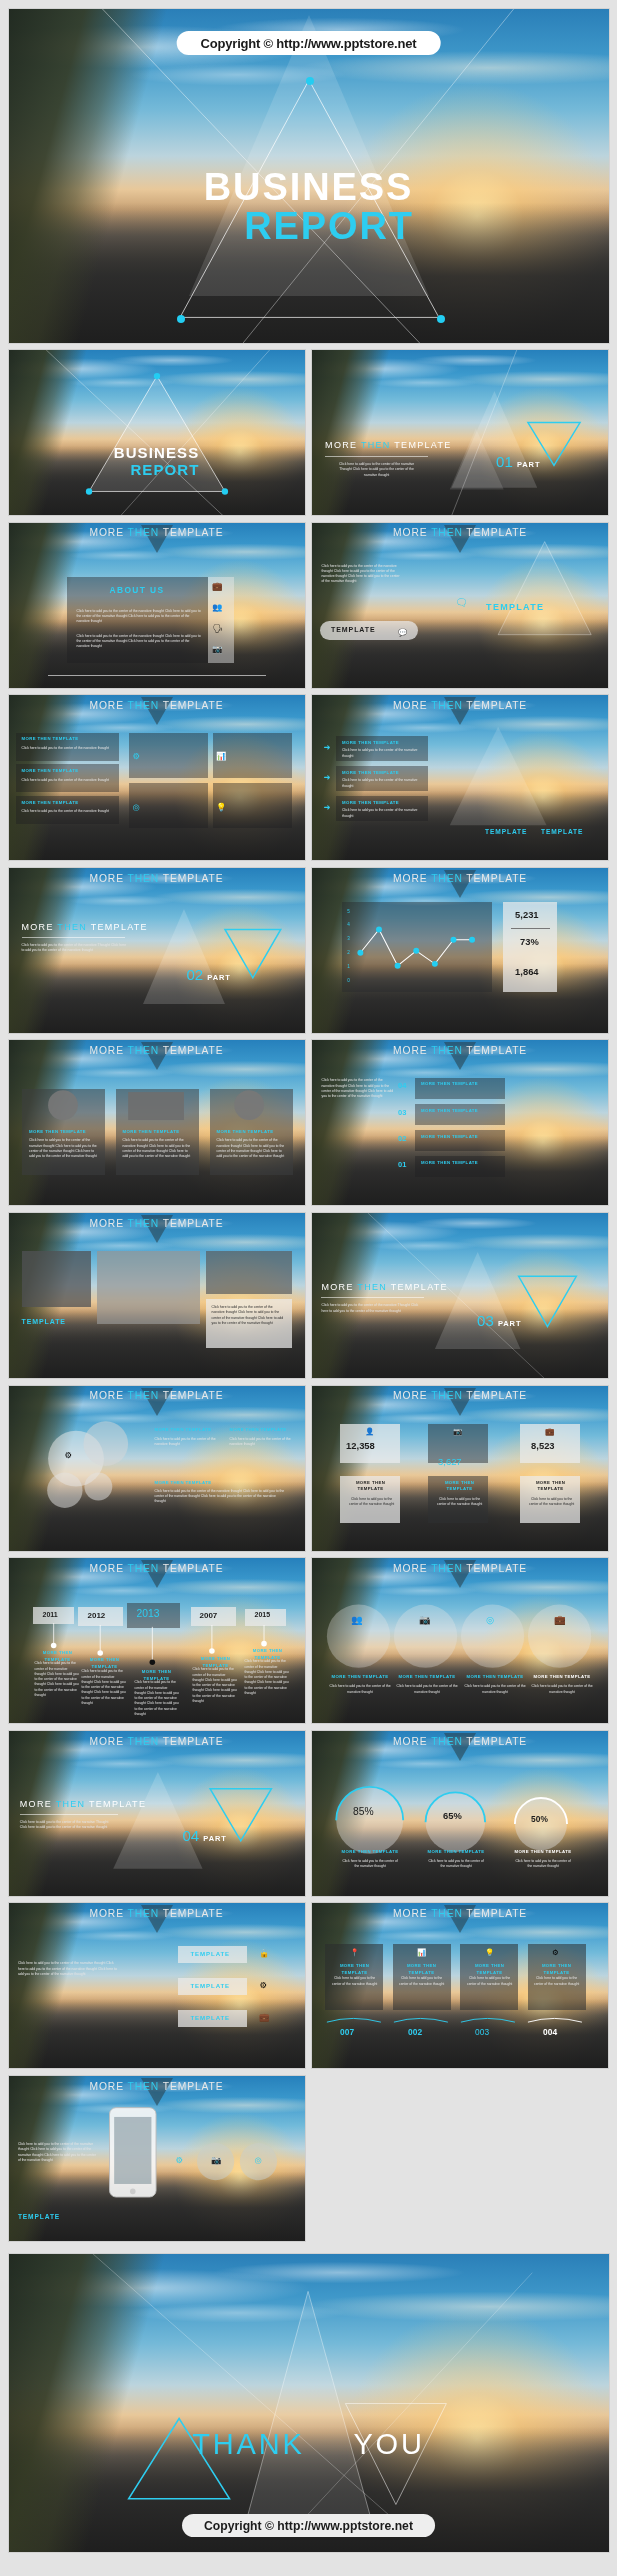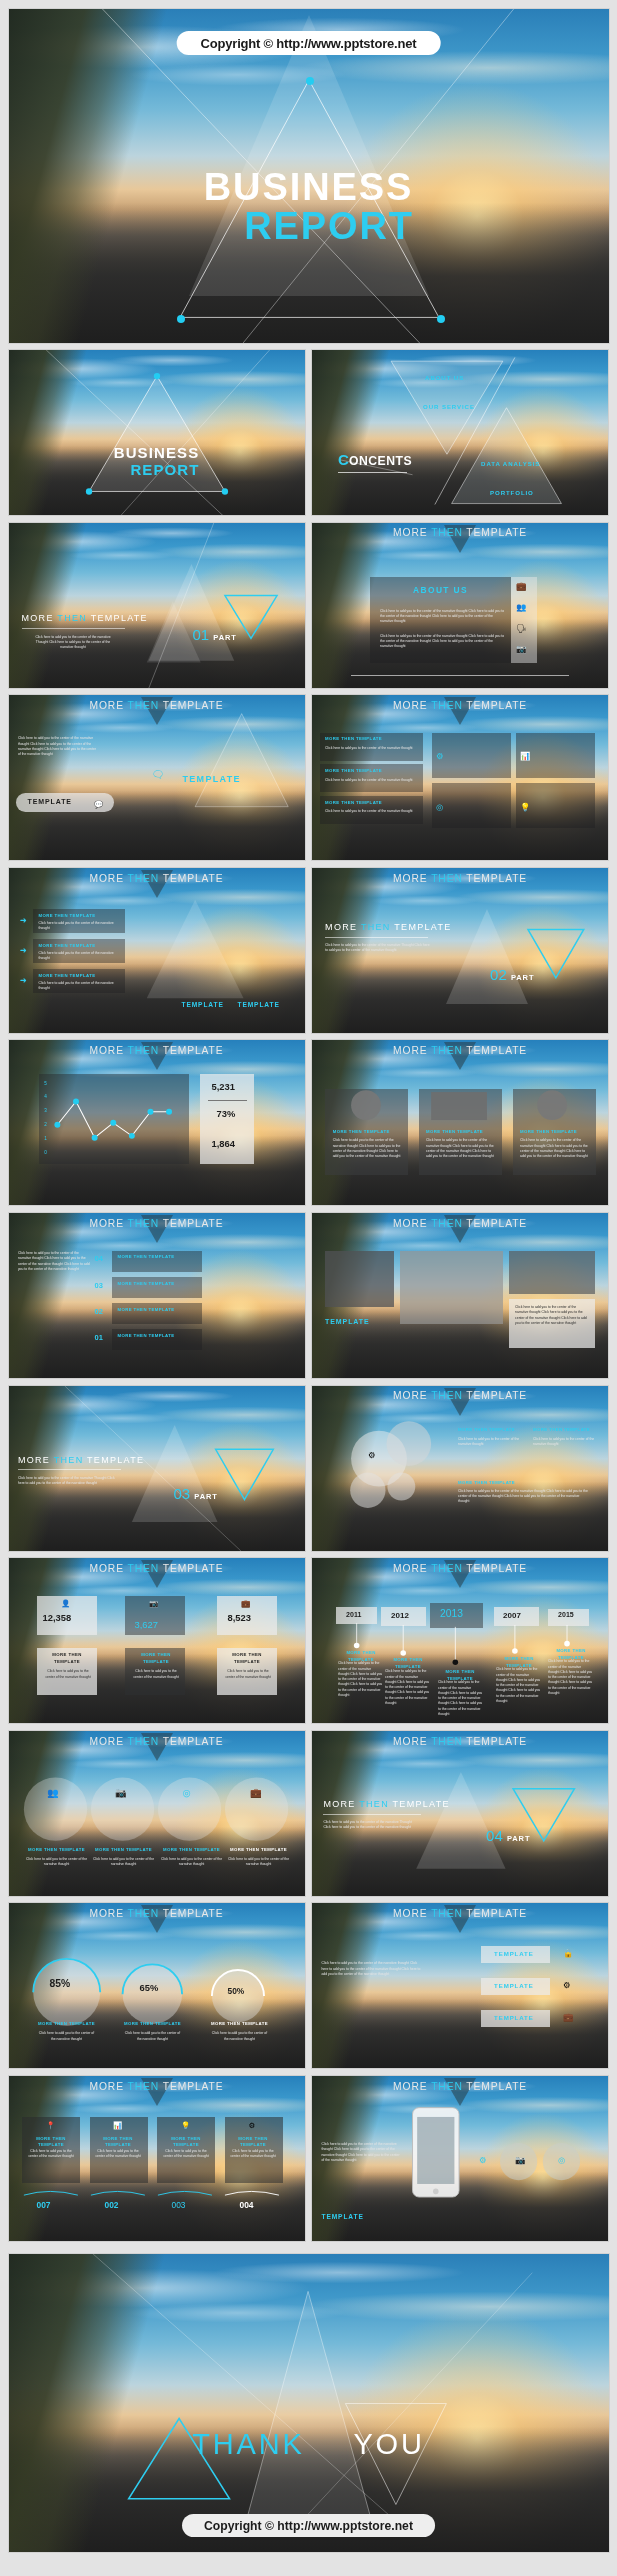--- a/index.html
+++ b/index.html
@@ -146,37 +146,20 @@
         <circle cx="159" cy="28" r="3.4" fill="#23cdf2"></circle>
           <circle cx="86" cy="152" r="3.4" fill="#23cdf2"></circle>
           <circle cx="232" cy="152" r="3.4" fill="#23cdf2"></circle>
       </svg>
       <div style="position:absolute;left:0;right:0;top:94px;text-align:center;z-index:6">
         <div class="wht" style="font-size:15px;font-weight:bold;letter-spacing:1.1px">BUSINESS</div>
         <div class="cyan" style="font-size:15px;font-weight:bold;letter-spacing:1.1px;padding-left:17px">REPORT</div>
       </div>
     </div>
 
-    <div class="slide">
-      <div class="photo"></div>
-      <svg class="sv" viewBox="0 0 318 178" preserveAspectRatio="none">
-        <polygon points="85,12 205,12 145,112" fill="rgba(200,215,220,.22)" stroke="rgba(255,255,255,.5)" stroke-width="1"></polygon>
-        <polygon points="150,165 268,165 209,62" fill="rgba(200,215,220,.2)" stroke="rgba(255,255,255,.5)" stroke-width="1"></polygon>
-        <line x1="218" y1="8" x2="132" y2="166" stroke="rgba(255,255,255,.55)" stroke-width="1"></line>
-        <line x1="30" y1="118" x2="108" y2="134" stroke="rgba(255,255,255,.35)" stroke-width="1"></line>
-      </svg>
-      <div style="position:absolute;left:26px;top:101px;z-index:6">
-        <span class="cyan" style="font-size:15px;font-weight:600">C</span><span class="wht" style="font-size:12.2px;font-weight:600;letter-spacing:0.5px">ONCENTS</span>
-        <div style="width:69px;height:0.9px;background:rgba(255,255,255,.7);margin-top:3.8px"></div>
-      </div>
-      <div class="cyan" style="position:absolute;left:113px;top:24.4px;font-size:6.1px;letter-spacing:0.9px;font-weight:bold;z-index:6">ABOUT  US</div>
-      <div class="cyan" style="position:absolute;left:111px;top:53px;font-size:6.1px;letter-spacing:0.9px;font-weight:bold;z-index:6">OUR  SERVICE</div>
-      <div class="cyan" style="position:absolute;left:169px;top:110px;font-size:6.1px;letter-spacing:0.9px;font-weight:bold;z-index:6">DATA  ANALYSIS</div>
-      <div class="cyan" style="position:absolute;left:178px;top:139px;font-size:6.1px;letter-spacing:0.9px;font-weight:bold;z-index:6">PORTFOLIO</div>
-    </div>
 
     <div class="slide">
       <div class="photo"></div>
       <svg class="sv" viewBox="0 0 318 178" preserveAspectRatio="none">
         <polygon points="196,44 150,148 242,148" fill="rgba(255,255,255,.16)"></polygon>
         <polygon points="176,84 148,150 206,150" fill="rgba(255,255,255,.12)"></polygon>
         <polygon points="232,78 288,78 260,124" fill="none" stroke="#2ecdf0" stroke-width="1.6"></polygon>
         <line x1="220" y1="0" x2="150" y2="178" stroke="rgba(255,255,255,.3)" stroke-width="1"></line>
       </svg>
       <div style="position:absolute;left:13px;top:90px;z-index:6">
@@ -405,21 +388,21 @@
       <div class="photo"></div>
       <div class="hdr-tri"></div>
       <div class="hdr"><span>MORE </span><b>THEN</b><span> TEMPLATE</span></div>
       <div class="panel light" style="left:28px;top:38px;width:60px;height:39px"></div>
       <div class="panel" style="left:116px;top:38px;width:60px;height:39px;background:rgba(45,48,50,.5)"></div>
       <div class="panel light" style="left:208px;top:38px;width:60px;height:39px"></div>
       <div style="position:absolute;left:53px;top:41px;z-index:7;font-size:7.5px">👤</div>
       <div class="cyan" style="position:absolute;left:141px;top:41px;z-index:7;font-size:7.5px">📷</div>
       <div style="position:absolute;left:233px;top:41px;z-index:7;font-size:7.5px">💼</div>
       <div class="dk" style="position:absolute;left:34px;top:54px;font-size:9.4px;z-index:7">12,358</div>
-      <div class="cyan" style="position:absolute;left:126px;top:61px;font-size:9.4px;z-index:7">3,627</div>
+      <div class="cyan" style="position:absolute;left:126px;top:70px;font-size:9.4px;z-index:7">3,627</div>
       <div class="dk" style="position:absolute;left:219px;top:54px;font-size:9.4px;z-index:7">8,523</div>
       <div class="panel light" style="left:28px;top:90px;width:60px;height:47px"></div>
       <div class="panel" style="left:116px;top:90px;width:60px;height:47px;background:rgba(45,48,50,.5)"></div>
       <div class="panel light" style="left:208px;top:90px;width:60px;height:47px"></div>
       <div class="mt dk" style="position:absolute;left:39px;top:94px;z-index:7;text-align:center;width:39px">MORE THEN TEMPLATE</div>
       <div class="t-xs dkt" style="position:absolute;left:34px;top:111px;width:51px;z-index:7;text-align:center">Click here to add  you to the  center of the  narrative thought</div>
       <div class="mt cyan" style="position:absolute;left:128px;top:94px;z-index:7;text-align:center;width:39px">MORE THEN TEMPLATE</div>
       <div class="t-xs" style="position:absolute;left:122px;top:111px;width:51px;z-index:7;text-align:center">Click here to add  you to the  center of the  narrative thought</div>
       <div class="mt dk" style="position:absolute;left:219px;top:94px;z-index:7;text-align:center;width:39px">MORE THEN TEMPLATE</div>
       <div class="t-xs dkt" style="position:absolute;left:214px;top:111px;width:51px;z-index:7;text-align:center">Click here to add  you to the  center of the  narrative thought</div>
@@ -510,21 +493,21 @@
       <div class="hdr-tri"></div>
       <div class="hdr"><span>MORE </span><b>THEN</b><span> TEMPLATE</span></div>
       <svg class="sv" viewBox="0 0 318 178" preserveAspectRatio="none">
         <circle cx="62" cy="96" r="36" fill="rgba(225,225,225,.42)"></circle>
         <circle cx="154" cy="98" r="32" fill="rgba(225,225,225,.42)"></circle>
         <circle cx="246" cy="100" r="28" fill="rgba(225,225,225,.42)"></circle>
         <path d="M26,96 A36,36 0 0 1 98,96" fill="none" stroke="#2ecdf0" stroke-width="2"></path>
         <path d="M122,98 A32,32 0 0 1 186,98" fill="none" stroke="#2ecdf0" stroke-width="2"></path>
         <path d="M218,100 A28,28 0 0 1 274,100" fill="none" stroke="#ffffff" stroke-width="2"></path>
       </svg>
-      <div class="dk" style="position:absolute;left:41px;top:75px;font-size:10.3px;font-weight:bold;z-index:7">85%</div>
+      <div class="dk" style="position:absolute;left:41px;top:75px;font-size:10.3px;font-weight:normal;z-index:7">85%</div>
       <div class="dk" style="position:absolute;left:131px;top:79px;font-size:9.4px;font-weight:bold;z-index:7">65%</div>
       <div class="dk" style="position:absolute;left:219px;top:83px;font-size:8.4px;font-weight:bold;z-index:7">50%</div>
       <div class="mt cyan" style="position:absolute;left:28px;top:118px;width:60px;text-align:center;z-index:7">MORE THEN TEMPLATE</div>
       <div class="t-xs" style="position:absolute;left:28px;top:128px;width:60px;text-align:center;z-index:7">Click here to add  you to the  center of the  narrative thought</div>
       <div class="mt cyan" style="position:absolute;left:114px;top:118px;width:60px;text-align:center;z-index:7">MORE THEN TEMPLATE</div>
       <div class="t-xs" style="position:absolute;left:114px;top:128px;width:60px;text-align:center;z-index:7">Click here to add  you to the  center of the  narrative thought</div>
       <div class="mt wht" style="position:absolute;left:201px;top:118px;width:60px;text-align:center;z-index:7">MORE THEN TEMPLATE</div>
       <div class="t-xs" style="position:absolute;left:201px;top:128px;width:60px;text-align:center;z-index:7">Click here to add  you to the  center of the  narrative thought</div>
     </div>
 

